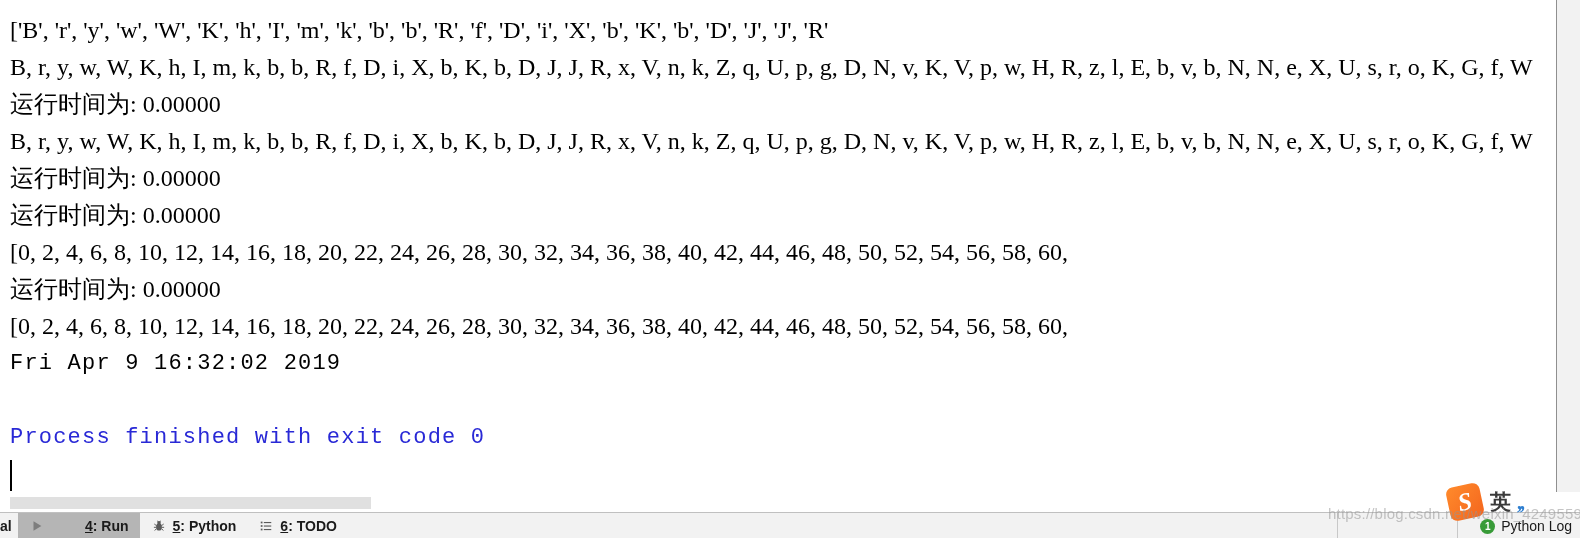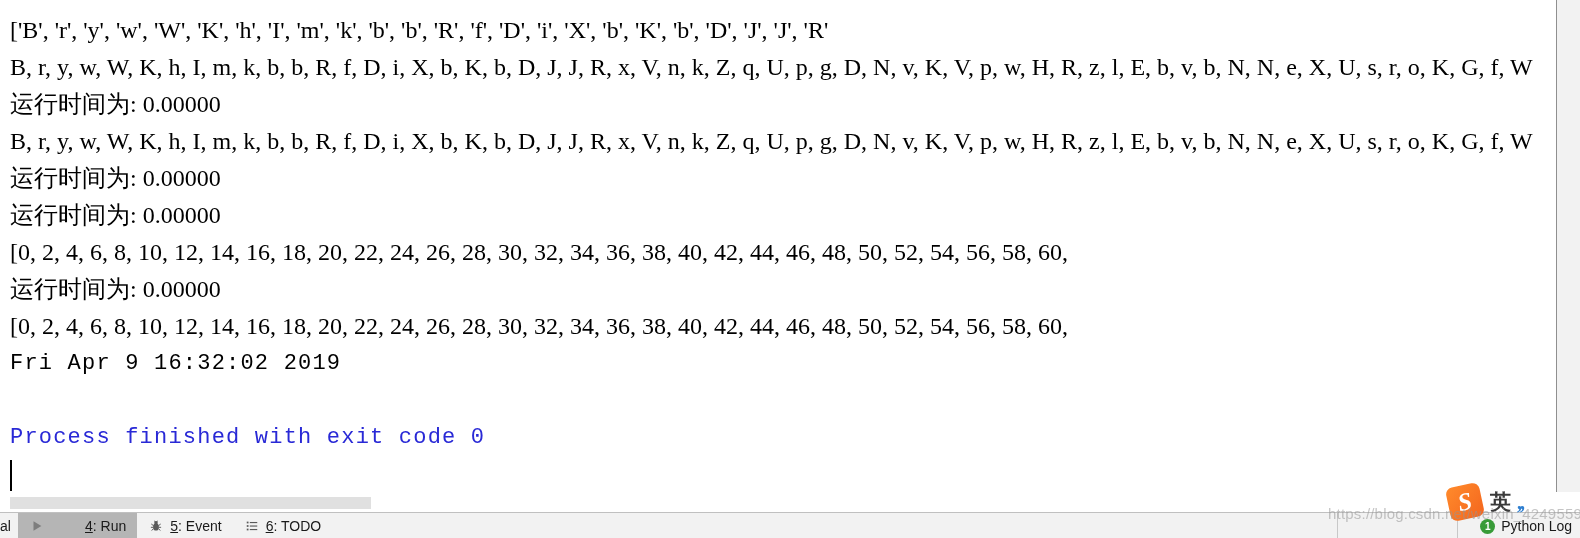--- a/index.html
+++ b/index.html
@@ -270,41 +270,41 @@
   <div id="console-caret"></div>
 </div>
 
 <div id="console-vscroll-gutter"></div>
 
 <div id="console-hscroll-track"></div>
 <div id="console-hscroll-thumb"></div>
 <div id="console-hscroll-thumb-cap"></div>
 
 <div id="bottom-bar">
-  <div id="tab-strip" style="display:flex;align-items:center;height:26px;">
+  <div id="tab-strip" style="display:flex;align-items:center;height:26px;font-weight:bold;">
       <div class="tab-item clipped">
         <span class="tab-label">al</span>
       </div>
       <div class="tab-item active">
         <span class="tab-icon">
           <svg width="14" height="14" viewBox="0 0 16 16">
             <path d="M4 2.5 L13 8 L4 13.5 Z" fill="#7d7d7d"></path>
           </svg>
         </span>
         <span class="tab-label"><span class="mnem">4</span><span>: Run</span></span>
       </div>
       <div class="tab-item">
         <span class="tab-icon">
           <svg width="14" height="14" viewBox="0 0 16 16">
             <ellipse cx="8" cy="9" rx="3.3" ry="4.2" fill="#5a5a5a"></ellipse>
             <circle cx="8" cy="4.2" r="2" fill="#5a5a5a"></circle>
             <path d="M3 6 L5 7.5 M13 6 L11 7.5 M2.6 9.5 H4.8 M13.4 9.5 H11.2 M3.3 12.8 L5 11.3 M12.7 12.8 L11 11.3 M6.6 2.4 L7.2 3.6 M9.4 2.4 L8.8 3.6" stroke="#5a5a5a" stroke-width="1.1" fill="none" stroke-linecap="round"></path>
           </svg>
         </span>
-        <span class="tab-label"><span class="mnem">5</span><span>: Event</span></span>
+        <span class="tab-label"><span class="mnem">5</span><span>: Python</span></span>
       </div>
       <div class="tab-item">
         <span class="tab-icon">
           <svg width="14" height="14" viewBox="0 0 16 16">
             <rect x="2" y="3" width="2" height="2" fill="#5a5a5a"></rect>
             <rect x="5.5" y="3.4" width="8.5" height="1.3" fill="#5a5a5a"></rect>
             <rect x="2" y="7" width="2" height="2" fill="#5a5a5a"></rect>
             <rect x="5.5" y="7.4" width="8.5" height="1.3" fill="#5a5a5a"></rect>
             <rect x="2" y="11" width="2" height="2" fill="#5a5a5a"></rect>
             <rect x="5.5" y="11.4" width="8.5" height="1.3" fill="#5a5a5a"></rect>

